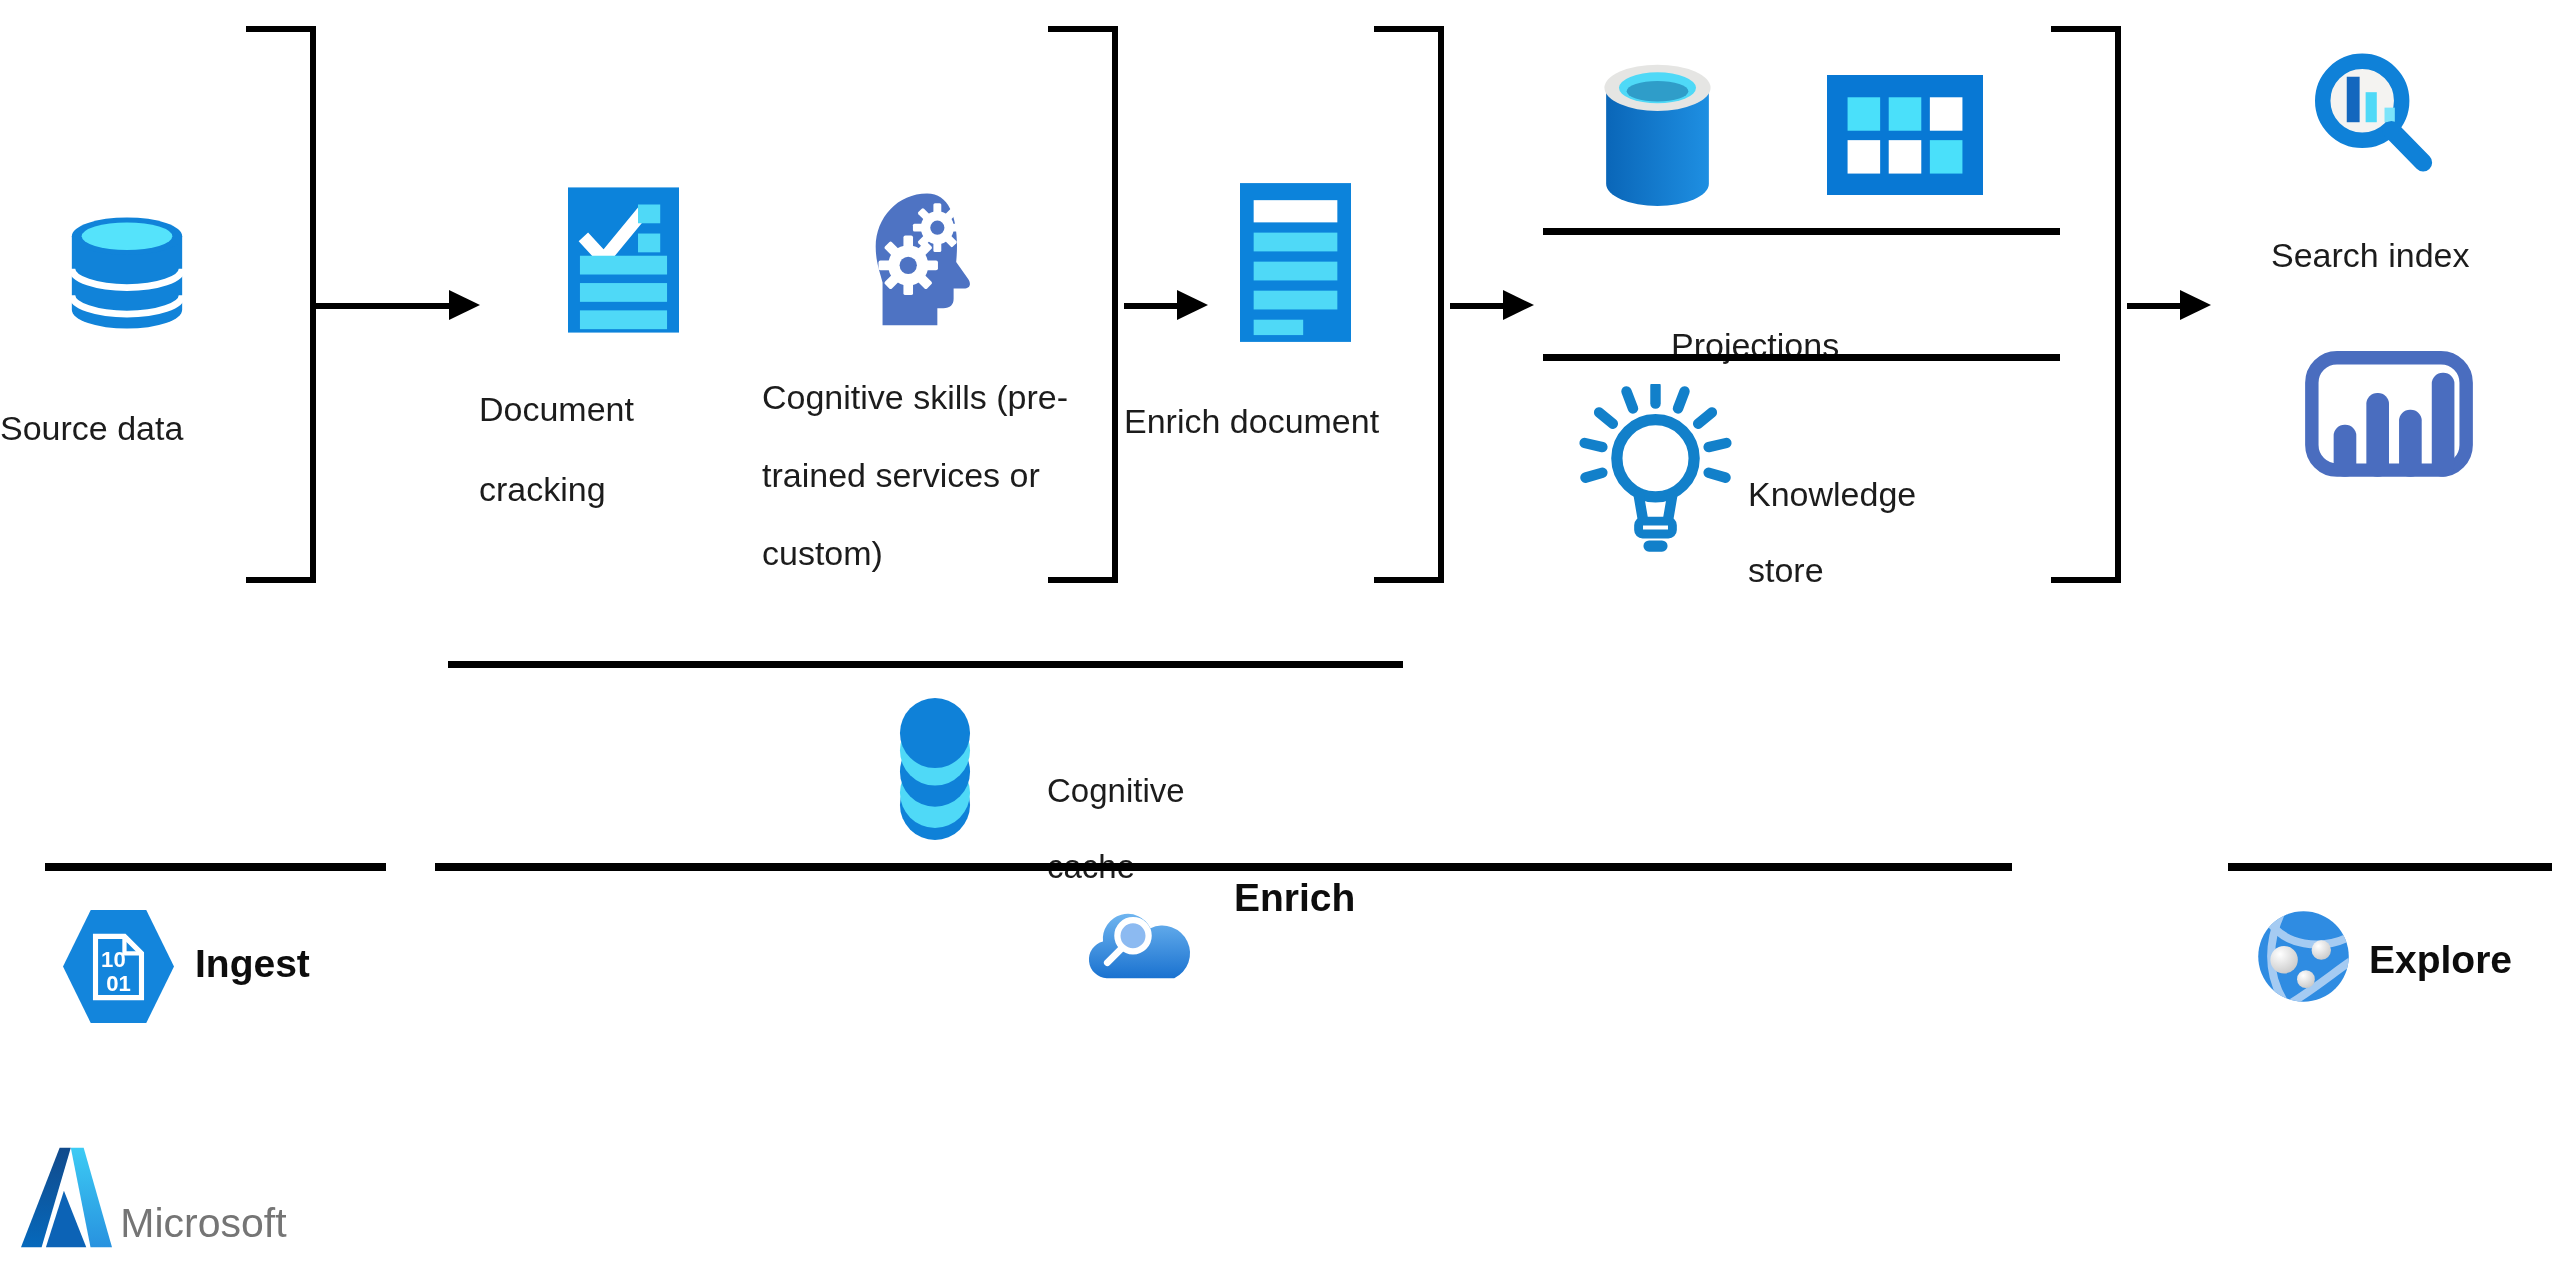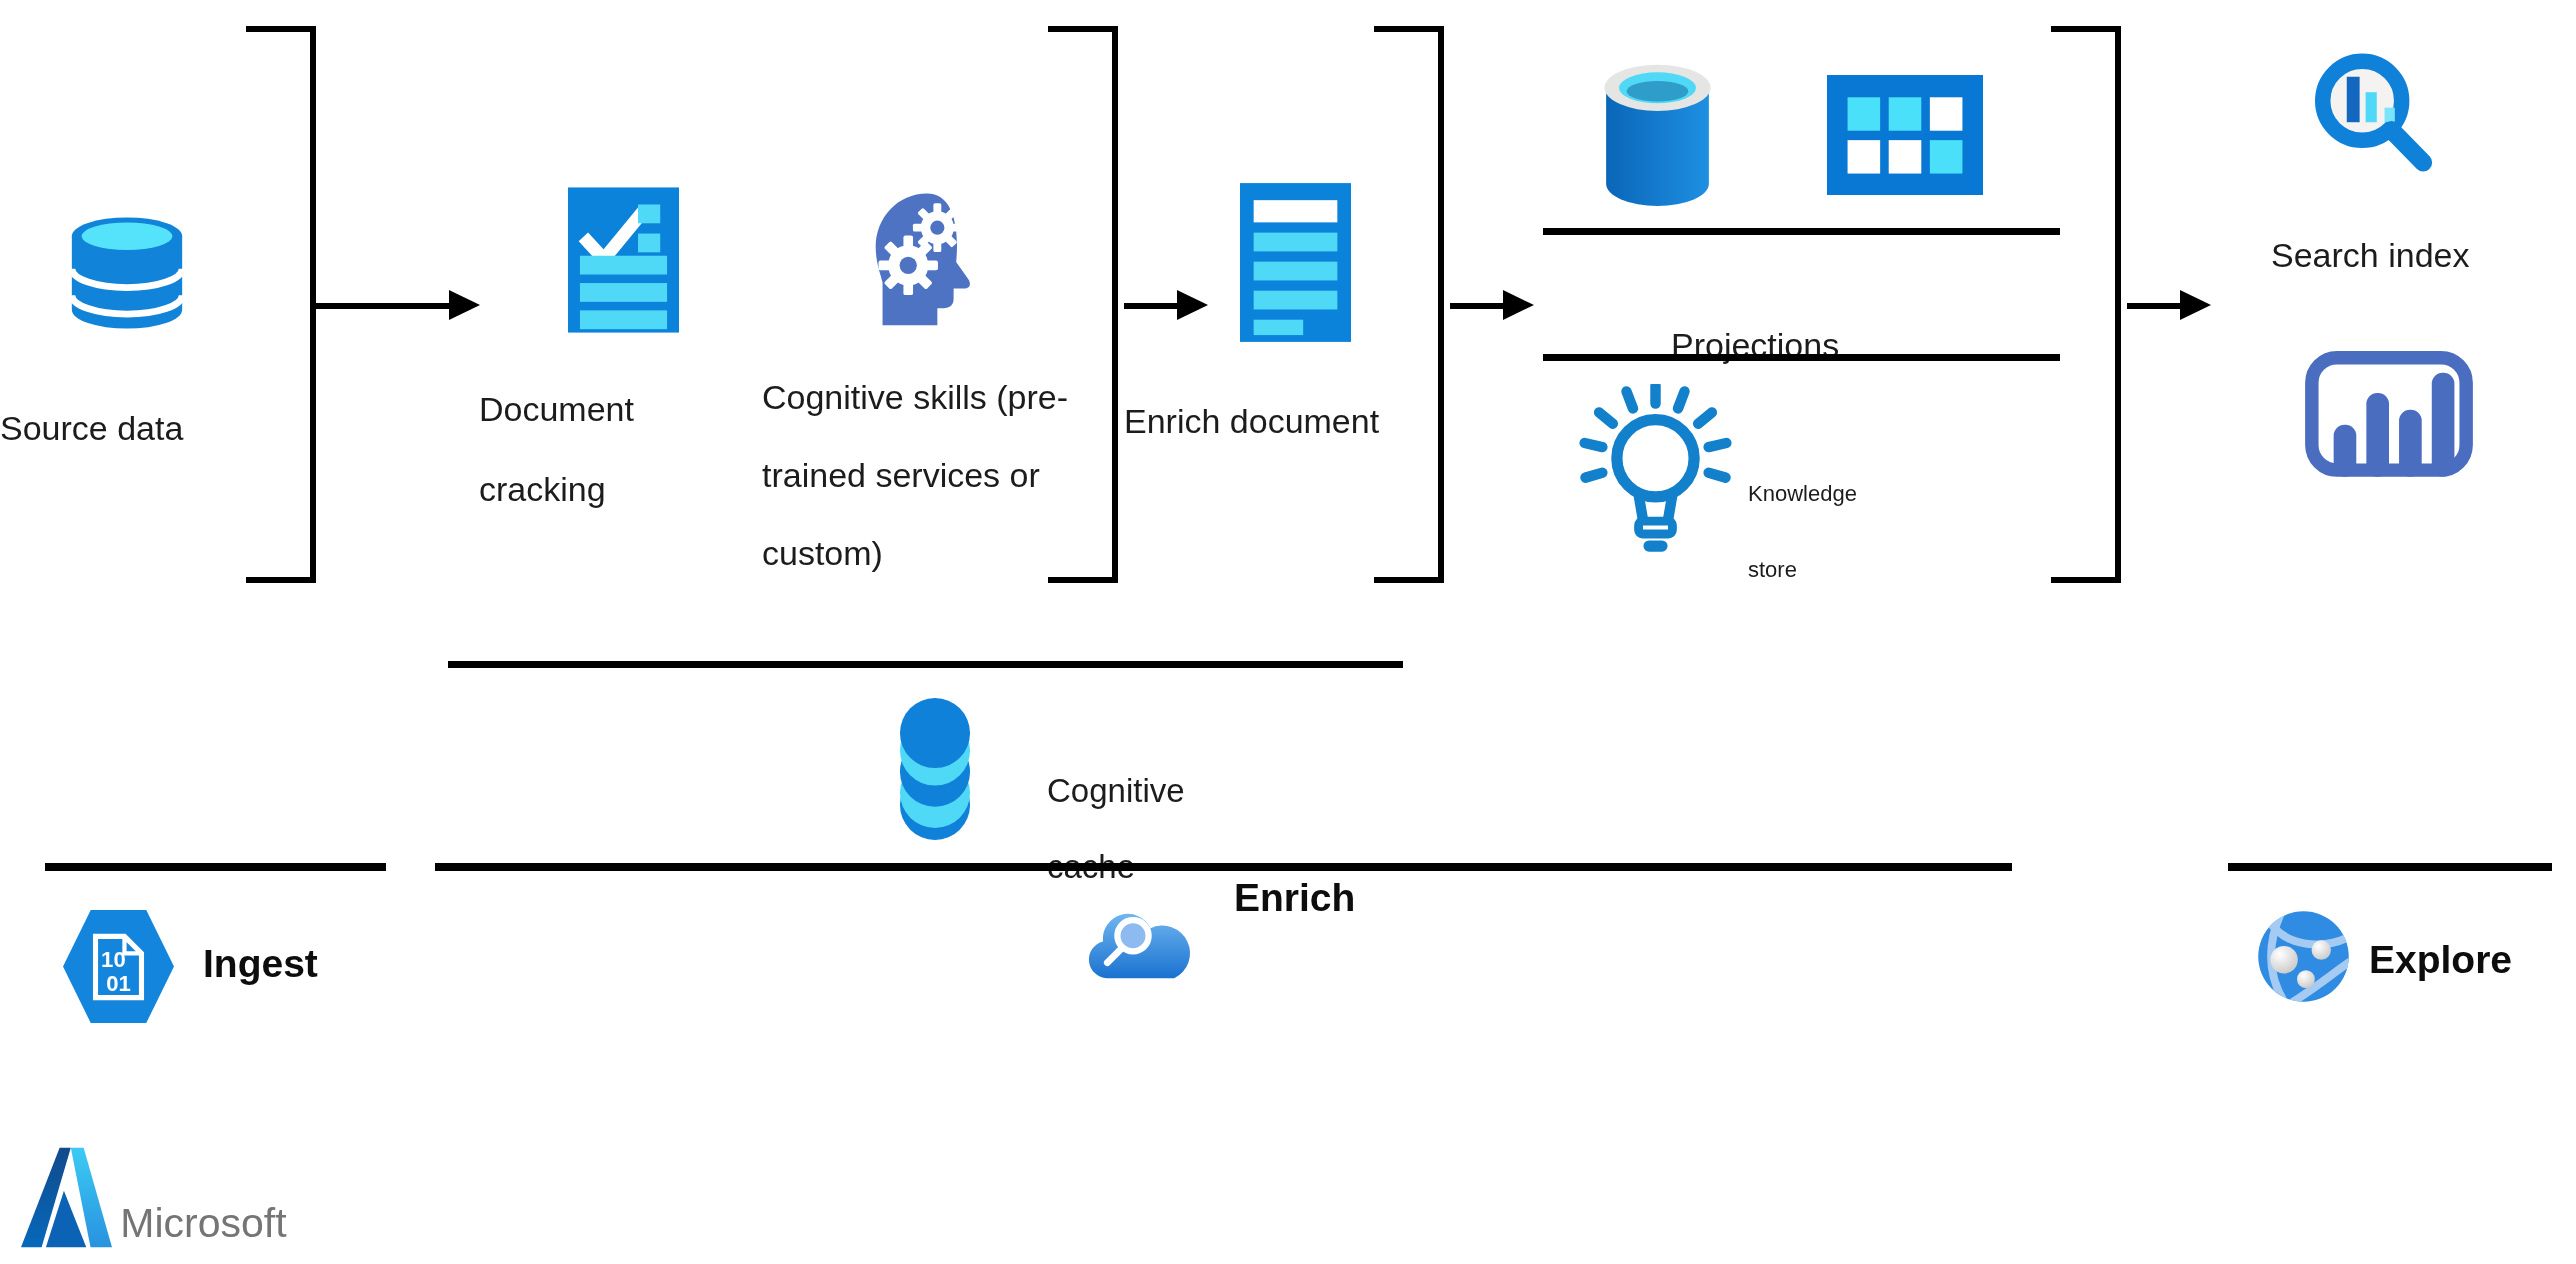--- a/index.html
+++ b/index.html
@@ -156,21 +156,21 @@
       <line x1="128" y1="30" x2="136" y2="9"></line>
       <line x1="153" y1="49" x2="170" y2="35"></line>
       <line x1="166" y1="78" x2="188" y2="73"></line>
       <line x1="166" y1="110" x2="187" y2="116"></line>
     </g>
     <circle cx="100" cy="92" r="48" stroke="#1280ca" stroke-width="14" fill="none"></circle>
     <path d="M78,131 L85,172 M122,131 L115,172" stroke="#1280ca" stroke-width="13" fill="none"></path>
     <rect x="79" y="170" width="42" height="16" rx="5" stroke="#1280ca" stroke-width="11" fill="none"></rect>
     <rect x="85" y="194" width="30" height="14" rx="7" fill="#1280ca"></rect>
   </svg>
-  <div class="label" style="left:1748px;top:437px;width:189px;font-size:22px;line-height:38px">
+  <div class="label" style="left:1748px;top:437px;width:189px;font-size:34px;line-height:38px">
     <span>Knowledge</span><br>
     <span>store</span>
   </div>
 
   <div class="bracket" style="left:2051px"></div>
   <div class="arrow" style="left:2127px;width:55px"></div>
 
   <svg class="abs" style="left:2309px;top:51px" width="127" height="127" viewBox="0 0 148 148">
     <circle cx="62" cy="58" r="46" fill="#f4f3f1" stroke="#0f81d8" stroke-width="18"></circle>
     <rect x="44" y="30" width="15" height="53" fill="#1467be"></rect>
@@ -207,21 +207,21 @@
   <div class="sep" style="left:435px;top:863px;width:1577px;height:7.7px"></div>
   <div class="sep" style="left:2228px;top:863px;width:324px;height:7.7px"></div>
 
   <div class="hexagon" style="left:63px;top:910px;width:111px;height:113px"></div>
   <svg class="abs" style="left:87px;top:931px" width="63" height="72" viewBox="0 0 74 84">
     <path d="M10,6 H44 L64,26 V78 H10 Z" stroke="#ffffff" stroke-width="6" fill="none"></path>
     <path d="M44,6 V26 H64" stroke="#ffffff" stroke-width="5" fill="none"></path>
     <text x="31" y="42" text-anchor="middle" font-size="26" font-weight="bold" fill="#ffffff" font-family="Liberation Sans, sans-serif">10</text>
     <text x="37" y="70" text-anchor="middle" font-size="26" font-weight="bold" fill="#ffffff" font-family="Liberation Sans, sans-serif">01</text>
   </svg>
-  <div class="stage-label" style="left:203px;top:942px">
+  <div class="stage-label" style="left:195px;top:942px">
     <span>Ingest</span>
   </div>
 
   <svg class="abs" style="left:1078px;top:898px" width="125" height="93" viewBox="0 0 200 148">
     <defs>
       <linearGradient id="cloudg" x1="0" y1="0" x2="0" y2="1">
         <stop offset="0" stop-color="#6fb5f0"></stop>
           <stop offset="1" stop-color="#1a72d0"></stop>
       </linearGradient>
     </defs>

